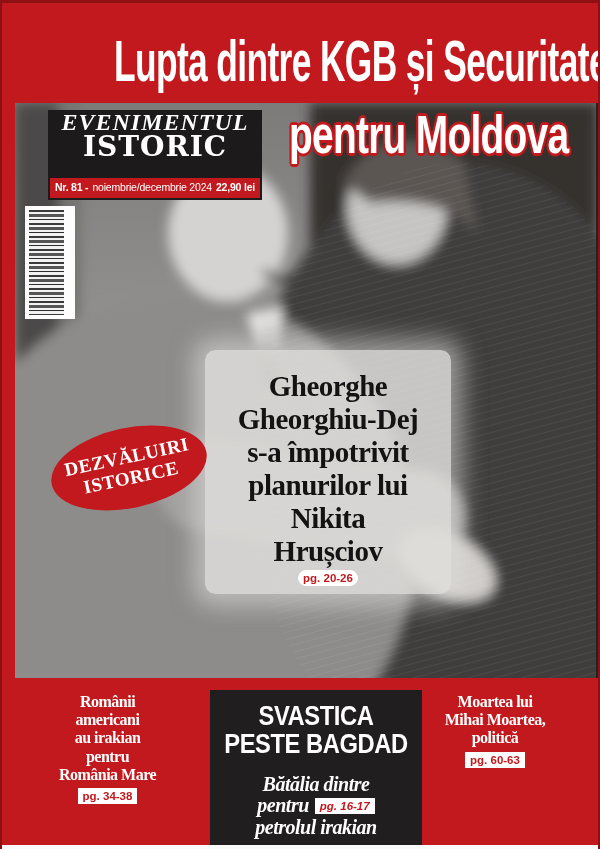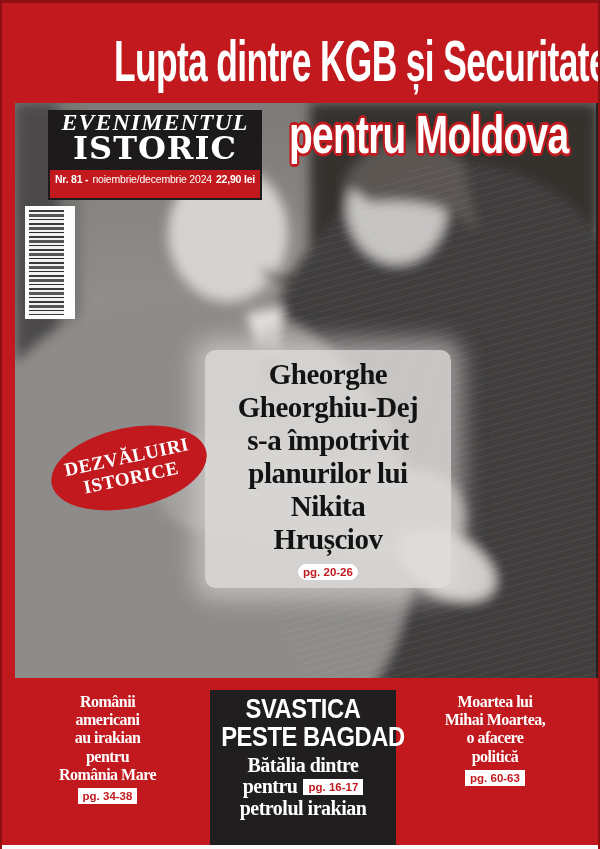--- a/index.html
+++ b/index.html
@@ -45,25 +45,25 @@
   .logo {
     position:absolute; left:48px; top:110px; width:214px; height:90px;
     background:#1c1a1b; z-index:40; text-align:center; 
   }
   .logo-line1 {
     font-family:"Liberation Serif", serif; font-style:italic; font-weight:bold;
     font-size:24px; letter-spacing:1px; color:#fff; line-height:1.0;
   }
   .logo-line2 {
     font-family:"DejaVu Serif", serif; font-weight:bold;
-    font-size:32px; color:#fff; line-height:0.92; letter-spacing:1px;
+    font-size:28px; color:#fff; line-height:0.92; letter-spacing:1px;
     transform:scaleX(1.0);
   }
   .issue-strip {
-    position:absolute; left:2px; right:2px; bottom:2px; height:28px;
+    position:absolute; left:2px; right:2px; bottom:2px; height:20px;
     background:#c2191e; color:#fff; font-size:10.5px; letter-spacing:-0.2px;
     line-height:19px; white-space:nowrap; text-align:center;
   }
   .issue-strip .b { font-weight:bold; }
   .issue-strip .sp { margin:0 2px; }
 
   
   .barcode {
     position:absolute; left:25px; top:206px; width:50px; height:113px;
     background:#fdfdfd; z-index:20; display:flex; padding:4px 3px 4px 4px;
@@ -88,55 +88,55 @@
     display:flex; flex-direction:column; justify-content:center; align-items:center;
     color:#fff; font-family:"Liberation Serif", serif; font-weight:bold;
     font-size:19px; letter-spacing:0.5px; line-height:1.1; text-align:center;
   }
 
   
   .center-story {
     position:absolute; left:205px; top:350px; width:246px; z-index:20;
     background:rgba(224,222,220,0.85); border-radius:10px;
     box-shadow:0 0 22px 12px rgba(224,222,220,0.55);
-    padding:8px 6px 8px; text-align:center;
+    padding:20px 6px 8px; text-align:center;
   }
   .center-story .line {
     font-family:"Liberation Serif", serif; font-weight:bold;
     font-size:29px; line-height:1.14; color:#131313; letter-spacing:-0.5px;
     white-space:nowrap;
   }
   .pg-badge {
     display:inline-block; background:#fff; color:#c2191e;
     font-size:11.5px; font-weight:bold; line-height:14px;
     padding:0 4px; border:1px solid #fff;
   }
-  .center-story .pg-badge { margin-top:8px;border-radius:8px; }
+  .center-story .pg-badge { margin-top:2px;border-radius:8px; }
 
   
   .teaser {
     position:absolute; z-index:15; text-align:center; color:#fff;
   }
   .teaser .line {
     font-family:"Liberation Serif", serif; font-weight:bold;
     font-size:16px; line-height:1.14; letter-spacing:-0.5px; white-space:nowrap;
   }
   .teaser .pg-badge { margin-top:4px; }
   .teaser-left { left:15px; top:693px; width:185px; }
   .teaser-right { left:398px; top:693px; width:194px; }
 
   .teaser-center {
-    position:absolute; left:210px; top:690px; width:186px; height:155px;
-    background:#211e1f; z-index:15; text-align:center; padding-top:6px; color:#fff;
+    position:absolute; left:210px; top:690px; width:212px; height:155px;
+    background:#211e1f; z-index:15; text-align:center; padding-top:13px; color:#fff;
   }
   .teaser-center .title-line {
     font-weight:800; font-size:27px; line-height:1.03; letter-spacing:-0.5px;
     transform:scaleX(0.88); transform-origin:50% 50%; white-space:nowrap;
   }
-  .teaser-center .sub { margin-top:3px; }
+  .teaser-center .sub { margin-top:15px;font-style:italic; }
   .teaser-center .sub-line {
     font-family:"Liberation Serif", serif; font-weight:bold;
     font-size:20px; line-height:1.08; letter-spacing:-0.5px; white-space:nowrap;
   }
   .teaser-center .sub-row {
     display:flex; justify-content:center; align-items:center; gap:6px;
   }
 
   .bottom-strip {
     position:absolute; left:0; right:0; bottom:0; height:4px;
@@ -234,21 +234,20 @@
         <span class="sub-line">pentru</span>
         <span class="pg-badge">pg. 16-17</span>
       </div>
       <div class="sub-line">petrolul irakian</div>
     </div>
   </div>
 
   <div class="teaser teaser-right">
     <div class="line">Moartea lui</div>
     <div class="line">Mihai Moartea,</div>
-    <div class="line">o afacere</div>
     <div class="line">politică</div>
     <span class="pg-badge">pg. 60-63</span>
   </div>
 
   <div class="edge top"></div>
   <div class="edge left"></div>
   <div class="edge right"></div>
   <div class="bottom-strip"></div>
 
 </div>

